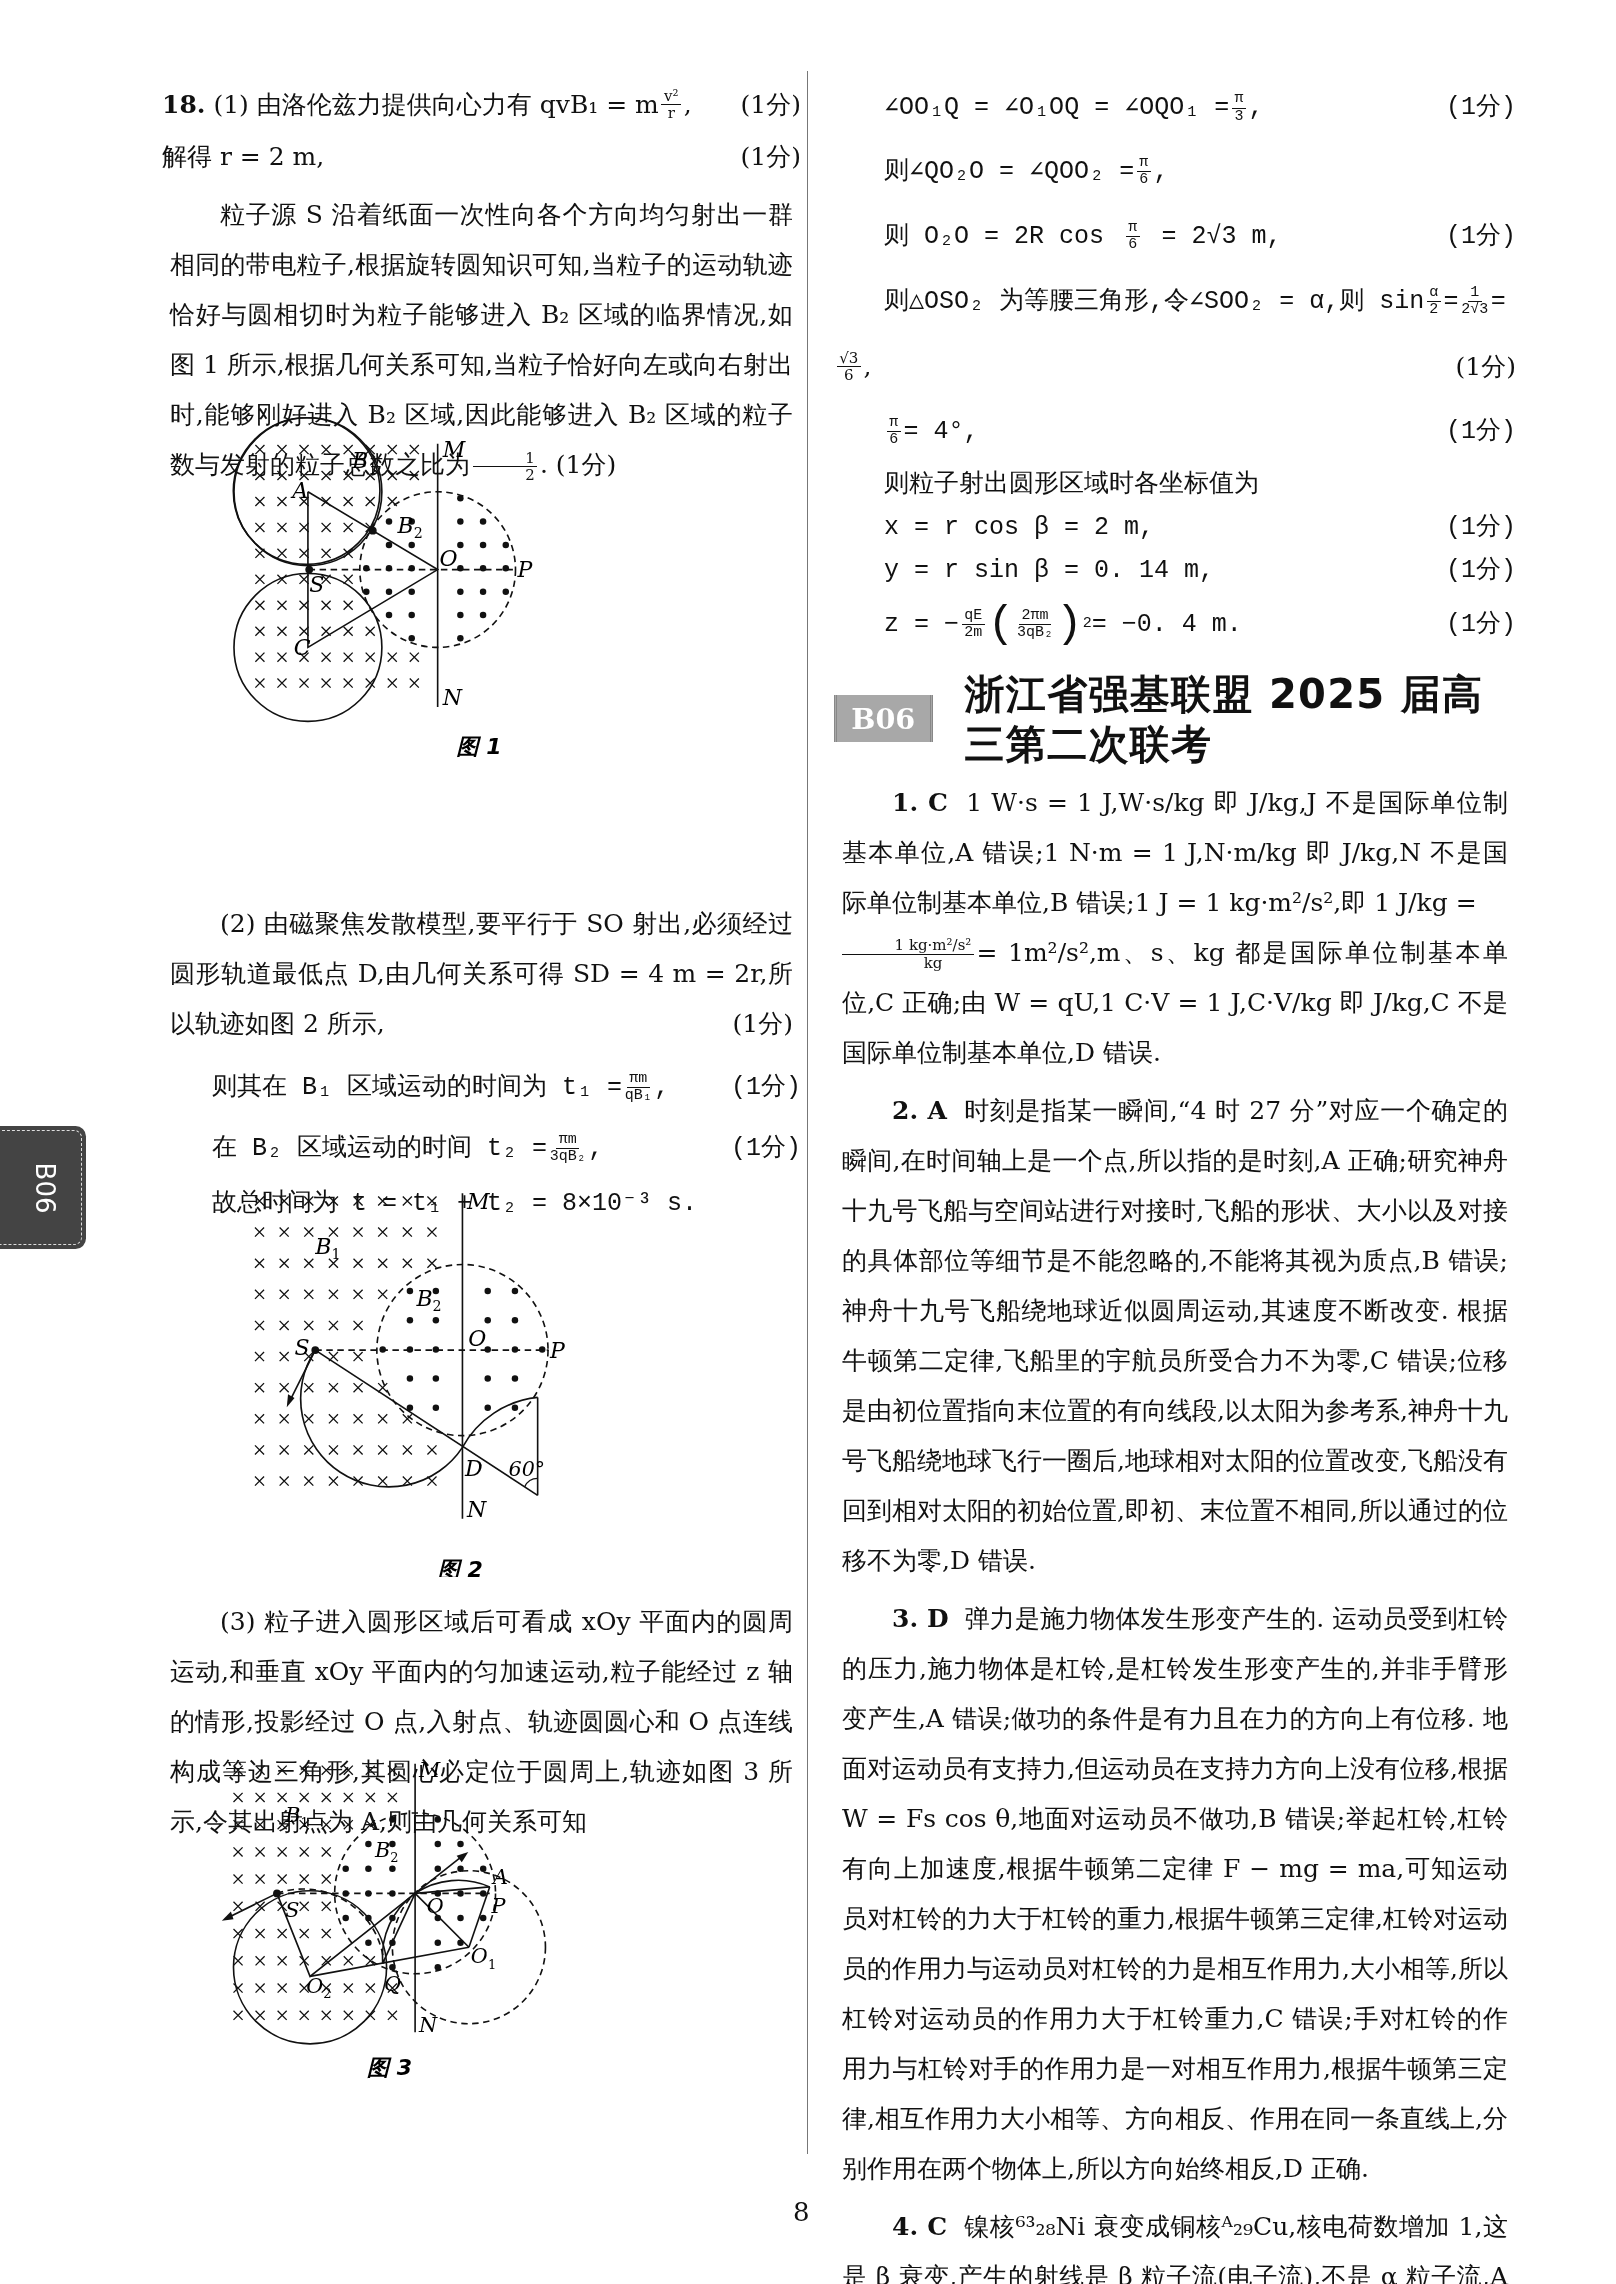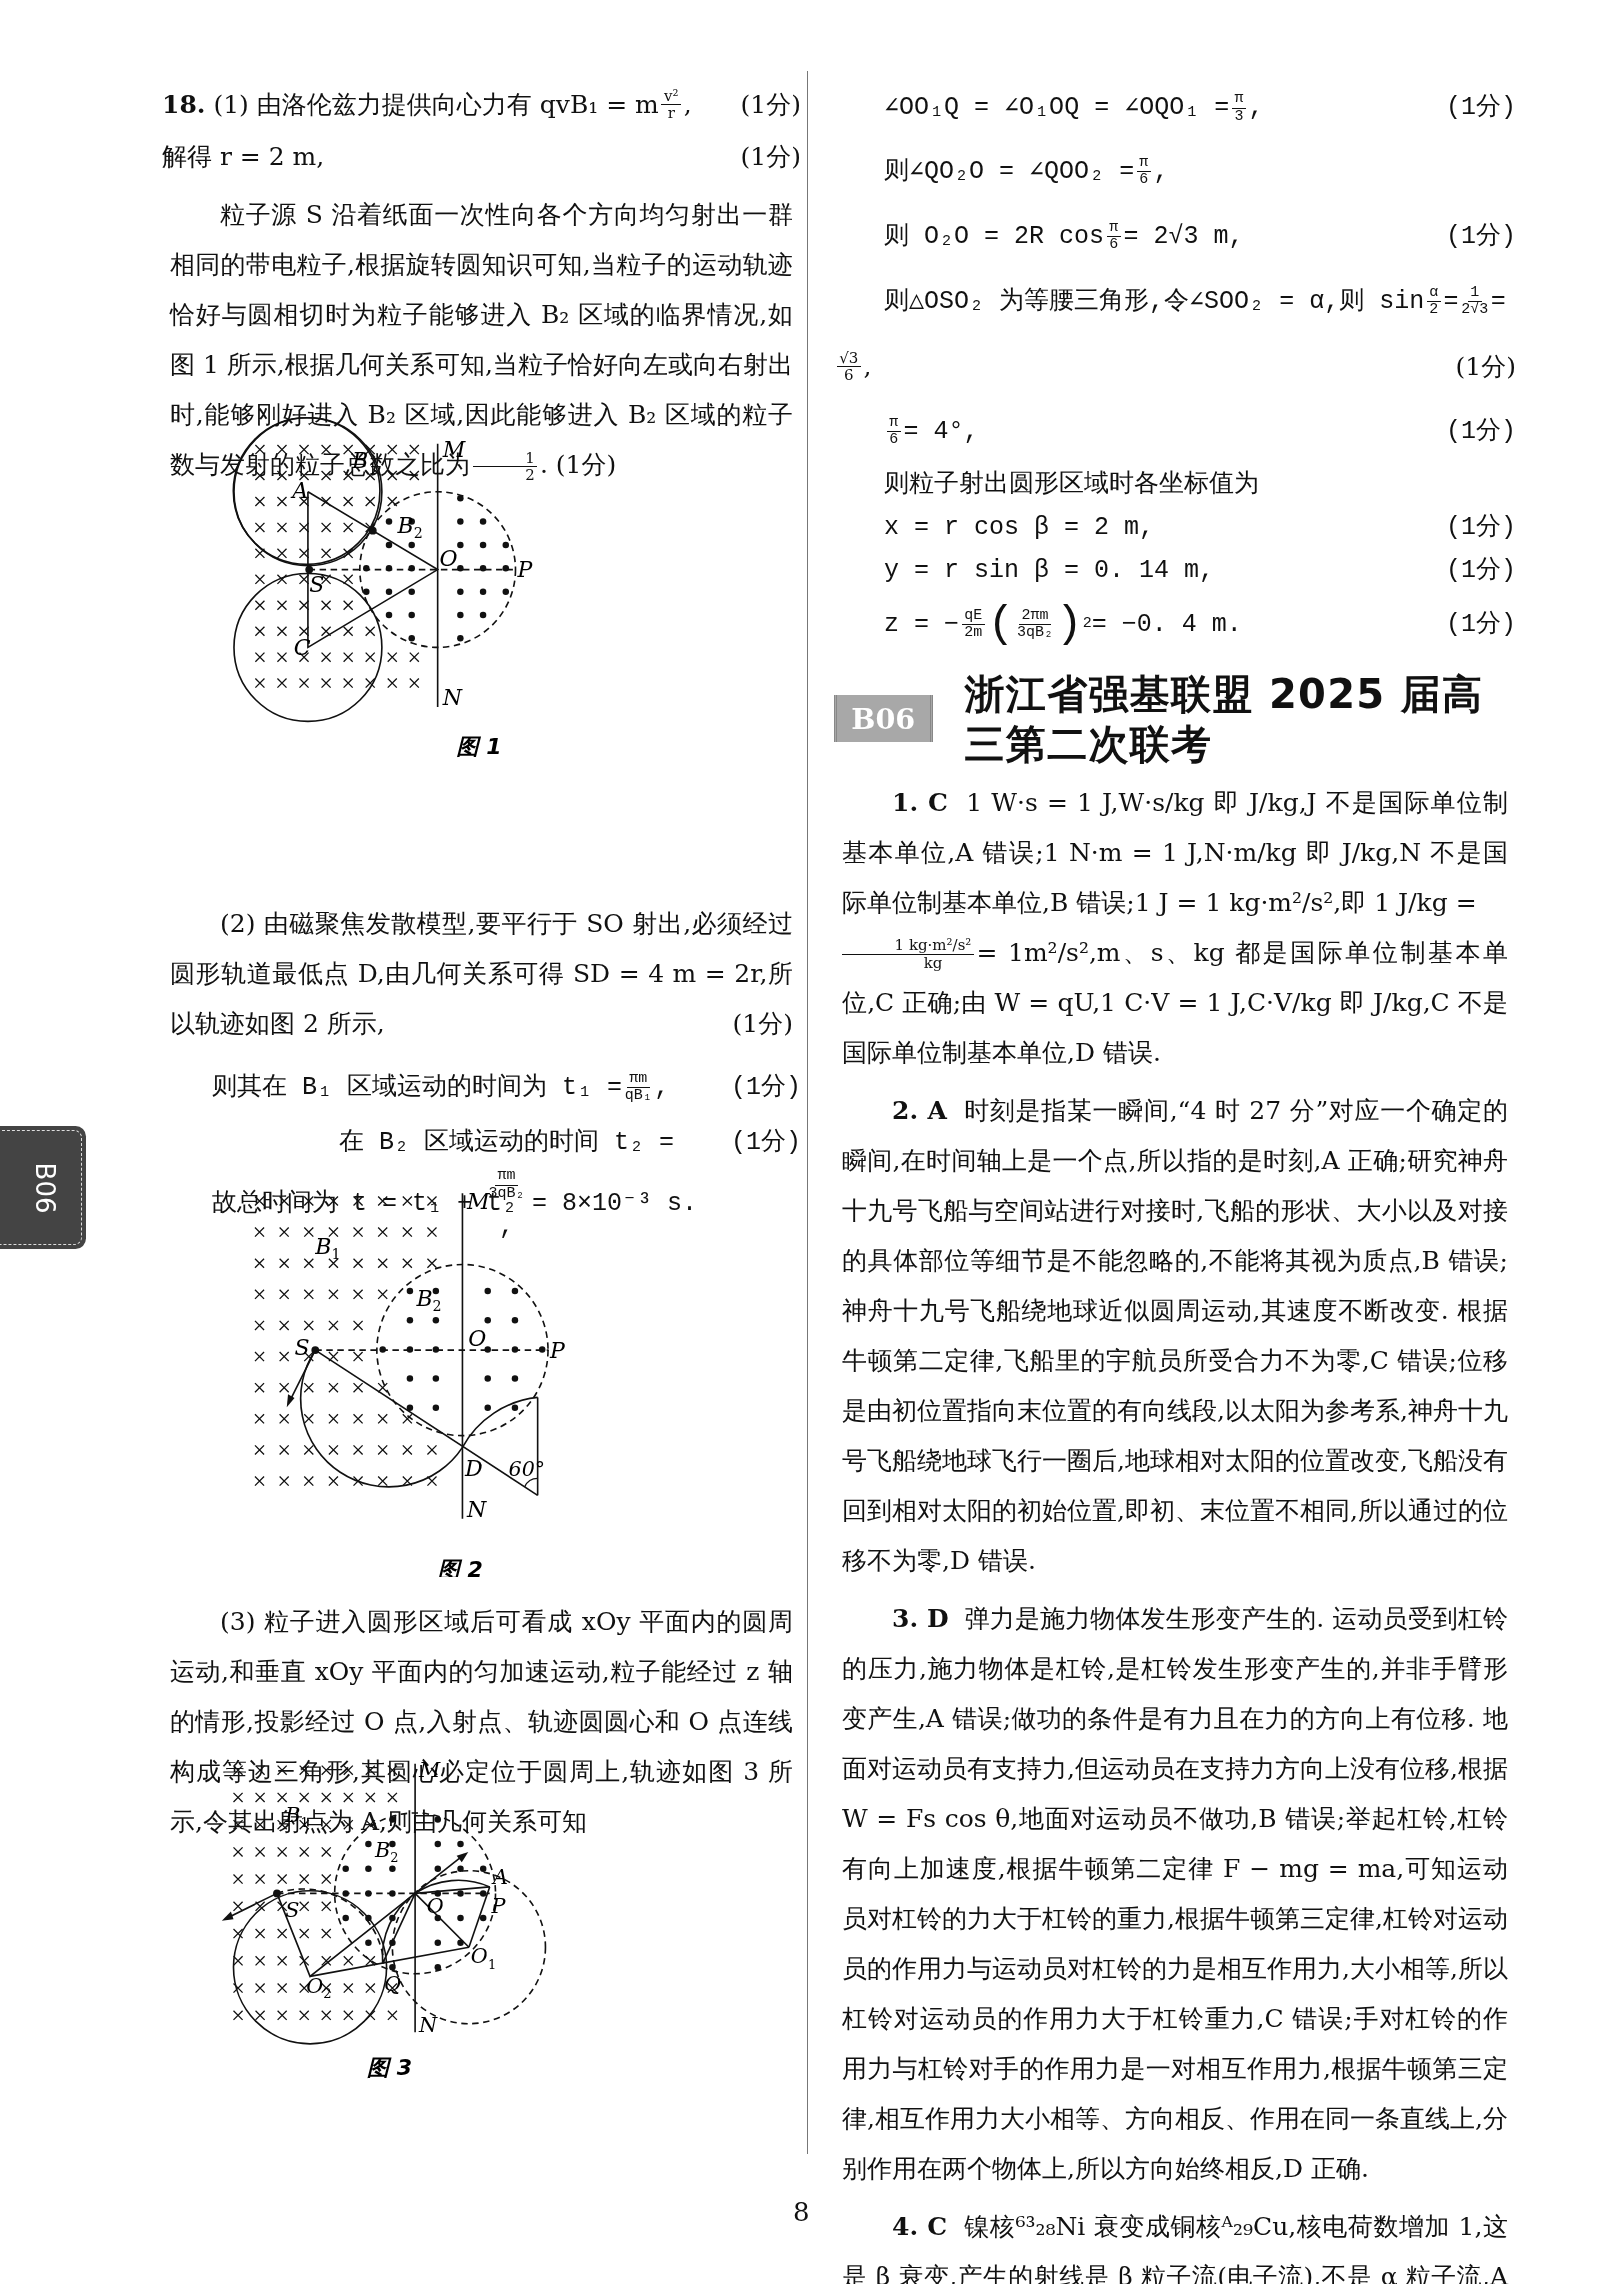--- a/index.html
+++ b/index.html
@@ -191,21 +191,21 @@
   </p>
   <div class="line ind" style="height:61px;">
     <span>则其在 B₁ 区域运动的时间为 t₁ =</span>
     <span class="frac">
         <span class="num">πm</span>
         <span class="den">qB₁</span>
       </span>
     <span>,</span>
     <span class="score">(1分)</span>
   </div>
-  <div class="line ind" style="height:61px;flex-direction:column;">
+  <div class="line ind" style="height:61px;">
     <span>在 B₂ 区域运动的时间 t₂ =</span>
     <span class="frac">
         <span class="num">πm</span>
         <span class="den">3qB₂</span>
       </span>
     <span>,</span>
     <span class="score">(1分)</span>
   </div>
   <div class="line ind">
     <span>故总时间为 t = t₁ + t₂ = 8×10⁻³ s.</span>
@@ -480,21 +480,21 @@
     <span class="score">(1分)</span>
   </div>
   <div class="line ind" style="height:65px;align-items:center;">
     <span>则∠QO₂O = ∠QOO₂ =</span>
     <span class="frac">
         <span class="num">π</span>
         <span class="den">6</span>
       </span>
     <span>,</span>
   </div>
-  <div class="line ind" style="height:65px;">
+  <div class="line ind" style="height:65px;gap:19px;">
     <span>则 O₂O = 2R cos</span>
     <span class="frac">
         <span class="num">π</span>
         <span class="den">6</span>
       </span>
     <span>= 2√3 m,</span>
     <span class="score">(1分)</span>
   </div>
   <div class="line ind" style="height:65px;">
     <span>则△OSO₂ 为等腰三角形,令∠SOO₂ = α,则 sin</span>

